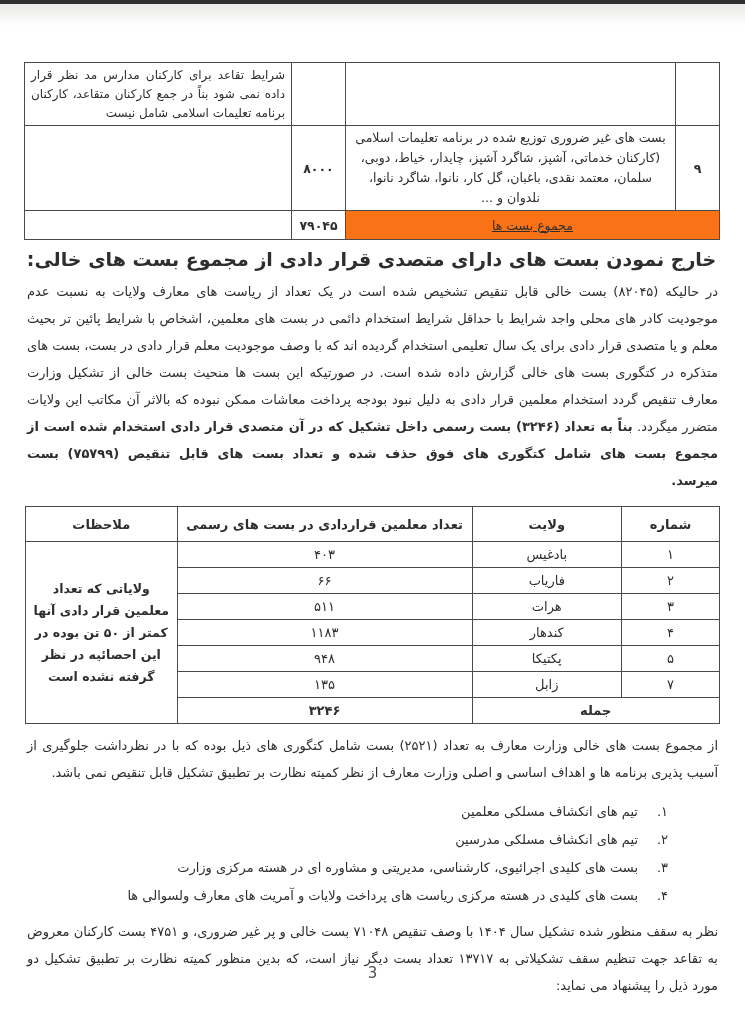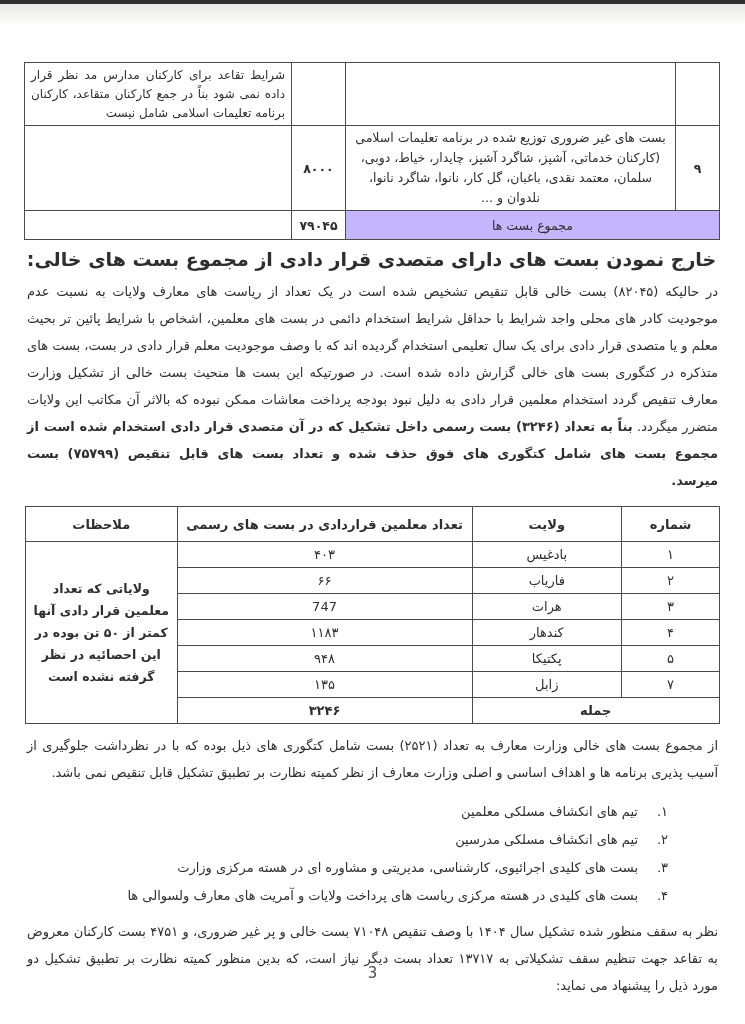--- a/index.html
+++ b/index.html
@@ -36,21 +36,21 @@
   }
   
   .t-top td{line-height:19px;}
   .t-top .c-num{text-align:center;font-weight:bold;}
   .t-top .c-desc{text-align:center;line-height:20px;font-size:12.5px;}
   .t-top .c-cnt{text-align:center;font-weight:bold;direction:ltr;}
   .t-top .c-rem{text-align:justify;font-size:12px;line-height:19px;vertical-align:top;padding-top:3px;}
   .t-top .row-a td{height:55px;}
   .t-top .row-9 td{height:62px;}
   .t-top .row-total td{height:24px;}
-  .hl-gray{background:#c4b5fd;text-align:center;font-size:12.5px;}
+  .hl-gray{background:#f97316;text-align:center;font-size:12.5px;text-decoration:underline;}
   
   .sec-heading{
     font-weight:bold;font-size:19px;
     margin:8px 2px 0 0;
     text-align:center;
   }
   .para{
     font-size:13px;line-height:27px;
     text-align:justify;
     margin:8px 2px 0 2px;
@@ -141,21 +141,21 @@
         <td class="cell-remarks" rowspan="7">ولایاتی که تعداد معلمین قرار دادی آنها کمتر از ۵۰ تن بوده در این احصائیه در نظر گرفته نشده است</td>
       </tr>
       <tr>
         <td class="cell-num">۲</td>
         <td>فاریاب</td>
         <td class="cell-count">۶۶</td>
       </tr>
       <tr>
         <td class="cell-num">۳</td>
         <td>هرات</td>
-        <td class="cell-count">747</td>
+        <td class="cell-count">۵۱۱</td>
       </tr>
       <tr>
         <td class="cell-num">۴</td>
         <td>کندهار</td>
         <td class="cell-count">۱۱۸۳</td>
       </tr>
       <tr>
         <td class="cell-num">۵</td>
         <td>پکتیکا</td>
         <td class="cell-count">۹۴۸</td>

